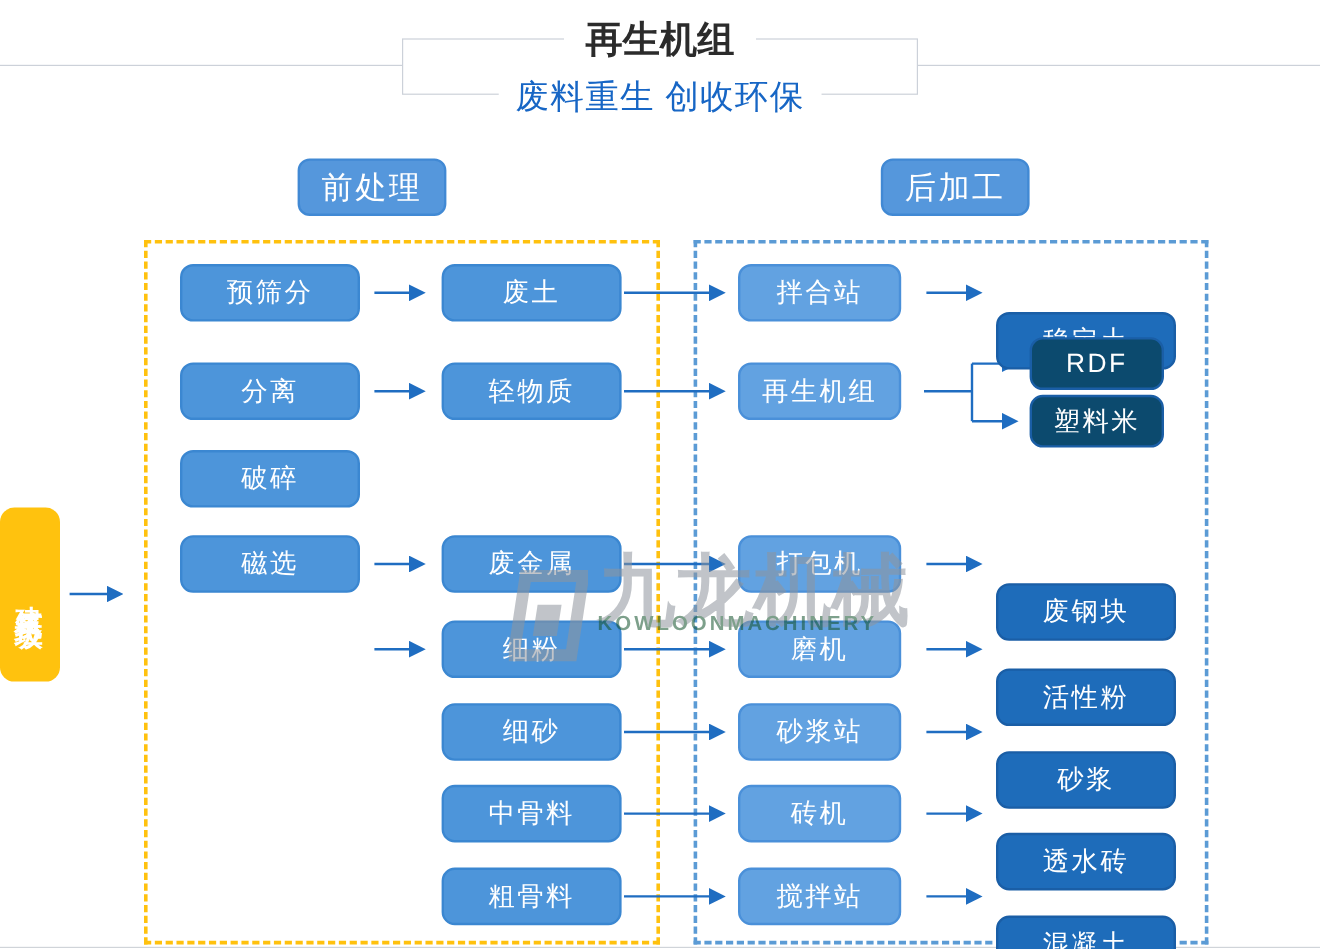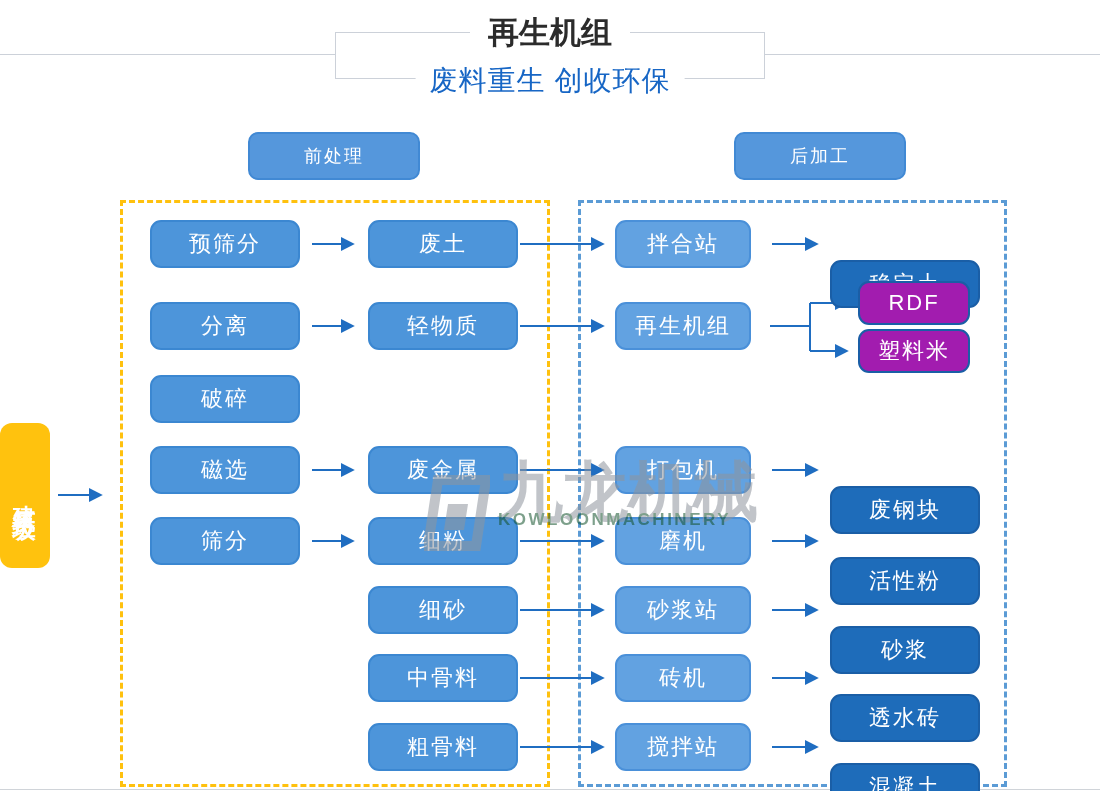--- a/index.html
+++ b/index.html
@@ -7,40 +7,40 @@
           font-family:"Liberation Sans","DejaVu Sans",sans-serif;}
   
   .hline-full{position:absolute;left:0;top:54px;width:1100px;height:1px;background:#ccd1d9;z-index:1;}
   .title-box{position:absolute;left:335px;top:32px;width:430px;height:47px;border:1px solid #ccd1d9;
              background:#fff;z-index:2;box-sizing:border-box;}
   .main-title{position:absolute;left:550px;top:12px;transform:translateX(-50%);background:#fff;
               padding:0 18px;font-size:31px;font-weight:700;color:#2b2b2b;z-index:3;white-space:nowrap;}
   .subtitle{position:absolute;left:550px;top:62px;transform:translateX(-50%);background:#fff;
             padding:0 14px;font-size:28px;font-weight:500;color:#1766c5;z-index:3;white-space:nowrap;letter-spacing:1px;}
   
-  .sec-label{position:absolute;width:172px;height:48px;background:#5597dc;border:2px solid #4189d4;
-             border-radius:10px;color:#fff;font-size:18px;display:flex;align-items:center;
+  .sec-label{position:absolute;width:124px;height:48px;background:#5597dc;border:2px solid #4189d4;
+             border-radius:10px;color:#fff;font-size:26px;display:flex;align-items:center;
              justify-content:center;box-sizing:border-box;letter-spacing:2px;z-index:2;}
   
   .zone{position:absolute;box-sizing:border-box;z-index:0;}
   .pre-zone{left:120px;top:200px;width:430px;height:587px;border:3px dashed #ffc10e;}
   .post-zone{left:578px;top:200px;width:429px;height:587px;border:3px dashed #5b9bd5;}
   
   .source{position:absolute;left:0;top:423px;width:50px;height:145px;background:#ffc20e;
           border-radius:12px;color:#fff;font-weight:700;font-size:23px;z-index:2;
           display:flex;align-items:center;justify-content:center;
           writing-mode:vertical-rl;letter-spacing:5px;}
   
   .node{position:absolute;height:48px;border-radius:11px;color:#fff;font-size:22px;
         display:flex;align-items:center;justify-content:center;box-sizing:border-box;
         letter-spacing:2px;z-index:2;white-space:nowrap;}
   .n12{width:150px;background:#4d95da;border:2px solid #3b87d1;}
   .n3{width:136px;background:#62a2e1;border:2px solid #4a90d9;}
   .n4{width:150px;background:#1e6cba;border:2px solid #1a5ea6;margin-top:40px;}
-  .n4s{width:112px;height:44px;background:#a21caf;border:2px solid #1a5ea6;}
+  .n4s{width:112px;height:44px;background:#0c4a6e;border:2px solid #1a5ea6;}
   
   .arrows{position:absolute;left:0;top:0;z-index:1;}
   
   .watermark{position:absolute;left:424px;top:448px;z-index:5;opacity:0.55;display:flex;
              align-items:flex-start;pointer-events:none;}
   .wm-logo{margin-top:26px;margin-right:8px;}
   .wm-cn{font-size:65px;font-weight:700;color:#8f959d;line-height:1.35;letter-spacing:0;}
   .wm-en{font-size:17px;font-weight:700;color:#14532d;letter-spacing:2.5px;margin-top:-26px;}
   .bottom-line{position:absolute;left:0;top:789px;width:1100px;height:1px;background:#d0d4d9;z-index:1;}
 </style>
@@ -96,21 +96,20 @@
       <line x1="810" y1="303" x2="810" y2="351"></line>
       <line x1="810" y1="303" x2="846" y2="303" marker-end="url(#ah)"></line>
       <line x1="810" y1="351" x2="846" y2="351" marker-end="url(#ah)"></line>
     </g>
   </svg>
 
   <div class="node n12" style="left:150px;top:220px">预筛分</div>
   <div class="node n12" style="left:150px;top:302px">分离</div>
   <div class="node n12" style="left:150px;top:375px">破碎</div>
   <div class="node n12" style="left:150px;top:446px">磁选</div>
-  <div class="node n12" style="left:150px;top:517px">筛分</div>
 
   <div class="node n12" style="left:368px;top:220px">废土</div>
   <div class="node n12" style="left:368px;top:302px">轻物质</div>
   <div class="node n12" style="left:368px;top:446px">废金属</div>
   <div class="node n12" style="left:368px;top:517px">细粉</div>
   <div class="node n12" style="left:368px;top:586px">细砂</div>
   <div class="node n12" style="left:368px;top:654px">中骨料</div>
   <div class="node n12" style="left:368px;top:723px">粗骨料</div>
 
   <div class="node n3" style="left:615px;top:220px">拌合站</div>

